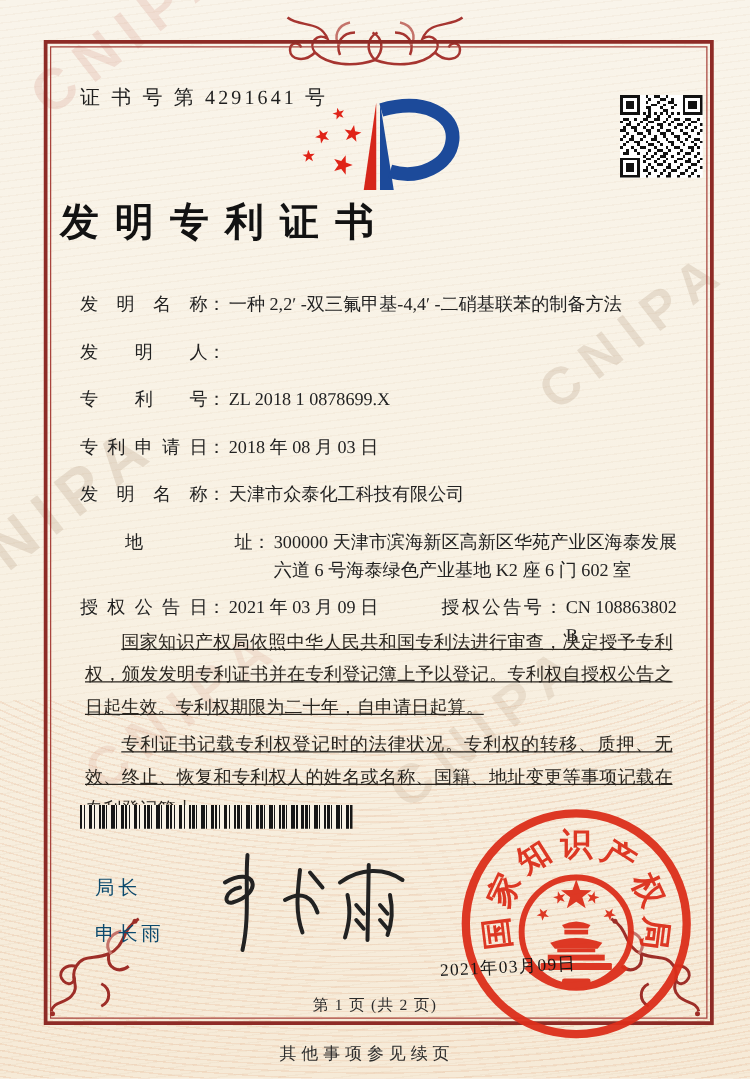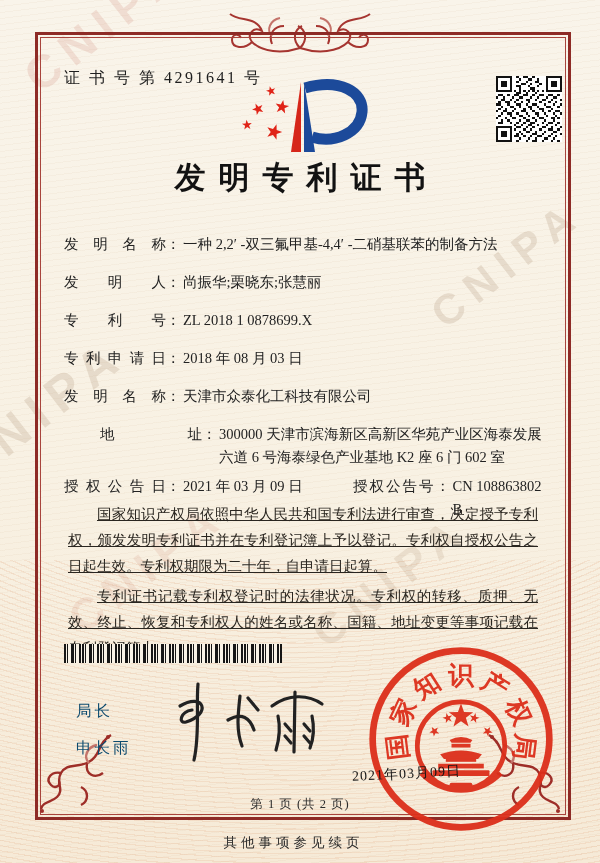--- a/index.html
+++ b/index.html
@@ -22,21 +22,21 @@
   .wm2{left:418px;top:240px;font-size:42px;}
   .wm3{left:-62px;top:382px;font-size:50px;}
   .wm4{left:55px;top:542px;font-size:44px;color:rgba(200,125,110,.15);}
   .wm5{left:298px;top:556px;font-size:44px;color:rgba(160,128,100,.16);}
   
   .frame{position:absolute;left:35px;top:32px;width:530px;height:782px;border:3px solid #8e2b26;}
   .frame::after{content:"";position:absolute;inset:2px;border:1px solid #a8443c;}
   .cert-no{position:absolute;left:64px;top:68px;font-size:16px;letter-spacing:2.5px;color:#1e1e1e;}
   .logo{position:absolute;left:224px;top:76px;width:156px;height:86px;}
   .qr{position:absolute;left:496px;top:76px;width:66px;height:66px;background:#fff;}
-  .title{position:absolute;left:35px;top:157px;width:530px;text-align:center;
+  .title{position:absolute;left:35px;top:157px;width:530px;text-align:left;
     font-size:31px;font-weight:bold;letter-spacing:.42em;text-indent:.42em;color:#121212;}
   
   .fields{position:absolute;left:64px;top:233px;width:484px;font-size:14.5px;color:#222;}
   .frow{display:flex;line-height:23px;margin-bottom:15px;}
   .frow.addr{margin-bottom:6px;margin-left:36px;}
   .flabel{width:102px;flex:none;text-align:justify;text-align-last:justify;}
   .flabel2{flex:none;letter-spacing:2px;margin-left:12px;}
   .fcolon{flex:none;width:17px;}
   .fvalue{flex:1;}
   .fvalue.fixed{flex:none;width:158px;}
@@ -134,21 +134,20 @@
 
   <div class="fields">
     <div class="frow">
       <span class="flabel">发明名称</span>
         <span class="fcolon">：</span>
         <span class="fvalue">一种 2,2′ -双三氟甲基-4,4′ -二硝基联苯的制备方法</span>
     </div>
     <div class="frow">
       <span class="flabel">发明人</span>
         <span class="fcolon">：</span>
-        <span class="fvalue">尚振华;栗晓东;张慧丽</span>
     </div>
     <div class="frow">
       <span class="flabel">专利号</span>
         <span class="fcolon">：</span>
         <span class="fvalue">ZL 2018 1 0878699.X</span>
     </div>
     <div class="frow">
       <span class="flabel">专利申请日</span>
         <span class="fcolon">：</span>
         <span class="fvalue">2018 年 08 月 03 日</span>

